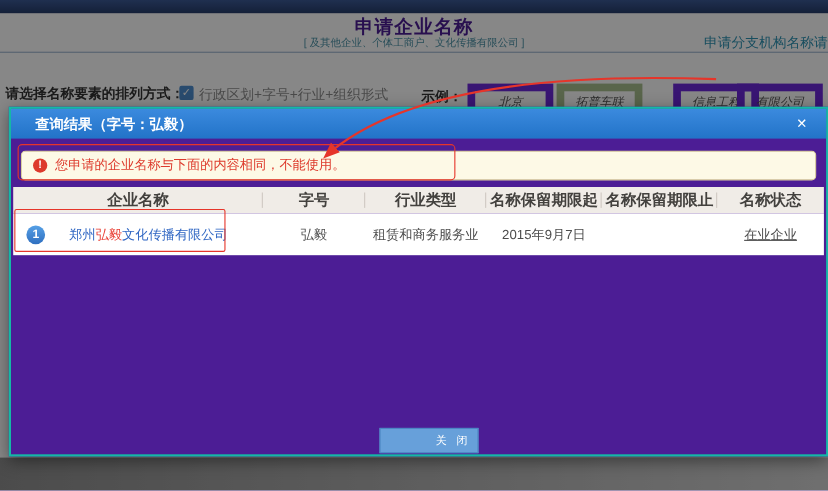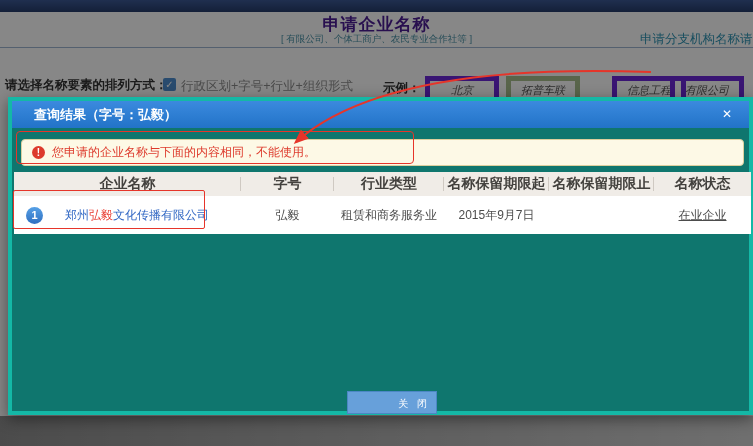--- a/index.html
+++ b/index.html
@@ -14,33 +14,33 @@
     font-size:17px;font-weight:bold;color:#4c1d95;letter-spacing:1px;}
   .pg-subtitle{position:absolute;left:0;top:33px;width:753px;text-align:center;
     font-size:9.5px;color:#4d93a8;}
   .branch-link{position:absolute;left:640px;top:31px;font-size:12.5px;color:#2e93b4;cursor:pointer;}
   .hr1{position:absolute;left:0;top:47px;width:753px;height:1px;background:#9fb6d2;}
   .form-label{position:absolute;left:5px;top:77px;font-size:12.5px;font-weight:bold;color:#333;}
   .checkbox{position:absolute;left:163px;top:78px;width:13px;height:13px;background:#4f8fd0;
     border-radius:2px;color:#fff;font-size:10px;line-height:13px;text-align:center;cursor:pointer;}
   .form-option{position:absolute;left:181px;top:78px;font-size:12.5px;color:#8d8d8d;}
   .example-label{position:absolute;left:383px;top:80px;font-size:12.5px;font-weight:bold;color:#333;}
-  .ex-box{position:absolute;top:76px;width:64px;height:19px;border:5px solid #6d28d9;
+  .ex-box{position:absolute;top:76px;width:64px;height:19px;border:7px solid #6d28d9;
     text-align:center;line-height:19px;font-family:"DejaVu Serif",serif;font-style:italic;
     font-size:11px;color:#555;}
   .ex-box.b0{left:425px;} .ex-box.b1{left:506px;border-color:#a8bf8e;}
   .ex-box.b2{left:612px;} .ex-box.b3{left:670px;}
   .footer{position:absolute;left:0;top:416px;width:753px;height:30px;
     background:linear-gradient(90deg,#8f8f8f,#d2d2d2);}
   
   .overlay{position:absolute;left:0;top:0;width:753px;height:446px;
     background:rgba(0,0,0,0.47);z-index:10;}
   
-  .modal{position:absolute;left:8px;top:97px;width:745px;height:318px;background:#0f766e;
-    z-index:20;box-shadow:0 4px 14px rgba(0,0,0,0.45);border:4px solid #14b8a6;box-sizing:border-box;}
+  .modal{position:absolute;left:8px;top:97px;width:745px;height:318px;background:#4c1d95;
+    z-index:20;box-shadow:0 4px 14px rgba(0,0,0,0.45);border:2px solid #14b8a6;box-sizing:border-box;}
   .modal-header{position:absolute;left:0;top:0;right:0;height:27px;
     background:linear-gradient(180deg,#3b8ade,#2273c8);color:#fff;font-size:13px;
     font-weight:bold;line-height:27px;padding-left:22px;box-sizing:border-box;}
   .modal-close{position:absolute;right:12px;top:0;width:20px;height:27px;line-height:27px;
     text-align:center;color:#fff;font-size:12px;font-weight:bold;cursor:pointer;}
   .warning{position:absolute;left:9px;top:38px;width:723px;height:27px;background:#fdf9e6;
     border:1px solid #dbcf9e;border-radius:4px;box-sizing:border-box;
     display:flex;align-items:center;padding-left:10px;}
   .warning-icon{width:13px;height:13px;border-radius:50%;background:#dd3a2c;color:#fff;
     font-size:10px;font-weight:bold;line-height:13px;text-align:center;margin-right:7px;flex:0 0 13px;}
@@ -72,21 +72,21 @@
     border:1.5px solid #e6352a;border-radius:4px;box-sizing:border-box;pointer-events:none;}
   .ann-rect-company{position:absolute;left:13px;top:190px;width:192px;height:39px;
     border:1.5px solid #e6352a;border-radius:2px;box-sizing:border-box;pointer-events:none;}
   .ann-arrow{position:absolute;left:0;top:0;width:753px;height:446px;pointer-events:none;}
 </style>
 </head>
 <body>
 
 <div class="topbar"></div>
 <div class="pg-title">申请企业名称</div>
-<div class="pg-subtitle">[ 有限公司、个体工商户、农民专业合作社等 ]</div>
+<div class="pg-subtitle">[ 及其他企业、个体工商户、文化传播有限公司 ]</div>
 <div class="branch-link">申请分支机构名称请</div>
 <div class="hr1"></div>
 
 <div class="form-label">请选择名称要素的排列方式：</div>
 <div class="checkbox">✓</div>
 <div class="form-option">行政区划+字号+行业+组织形式</div>
 <div class="example-label">示例：</div>
 <div class="ex-box b0">北京</div>
 <div class="ex-box b1">拓普车联</div>
 <div class="ex-box b2">信息工程</div>

